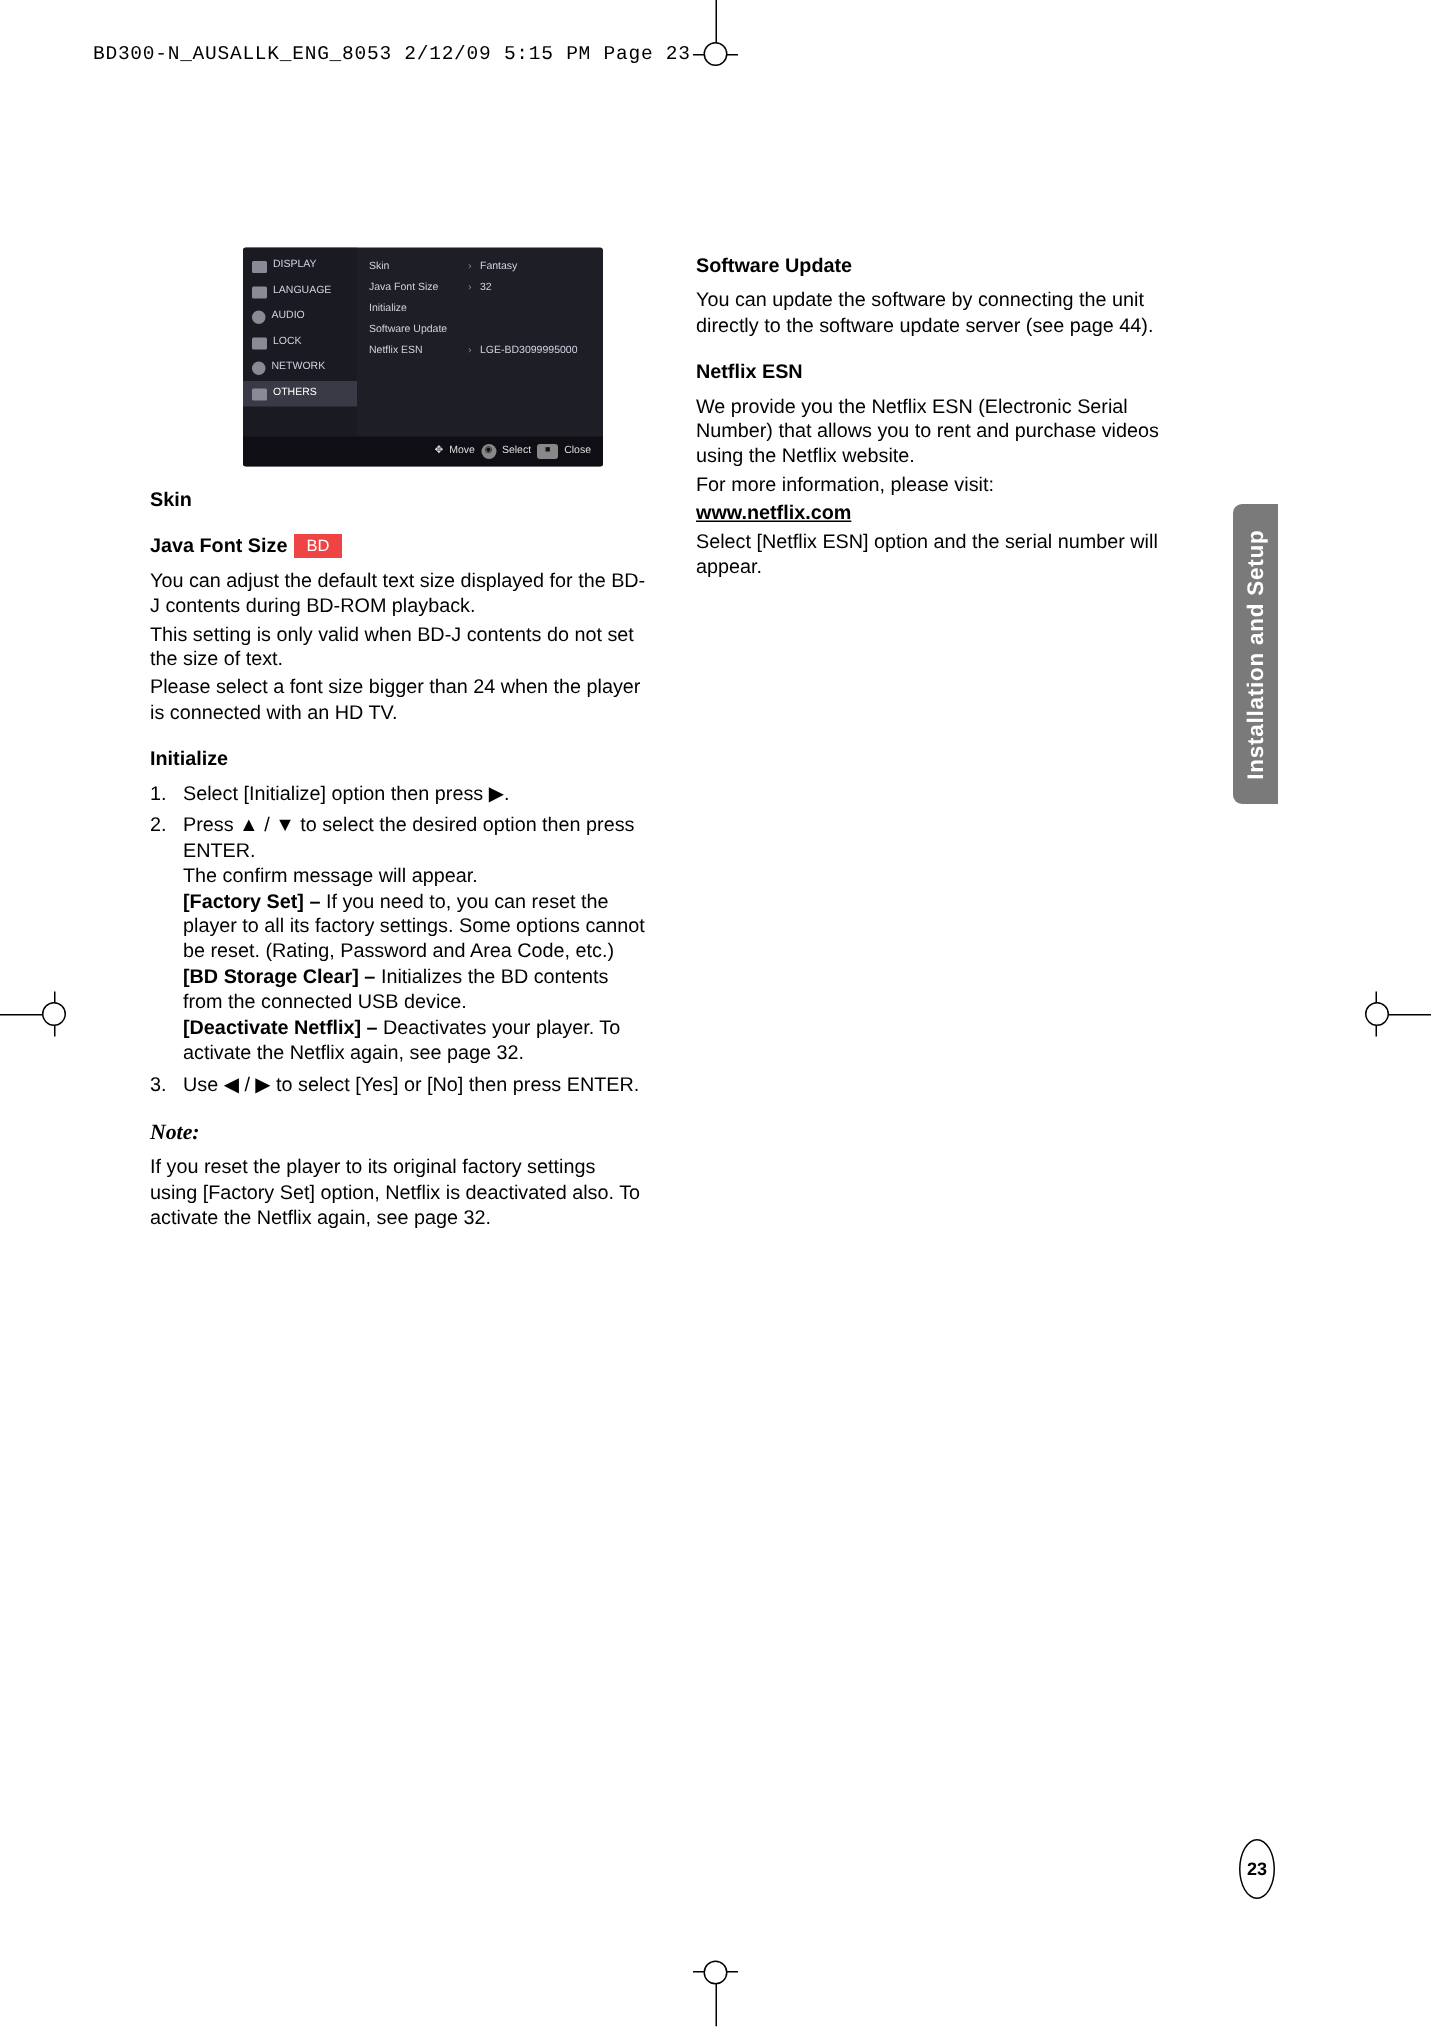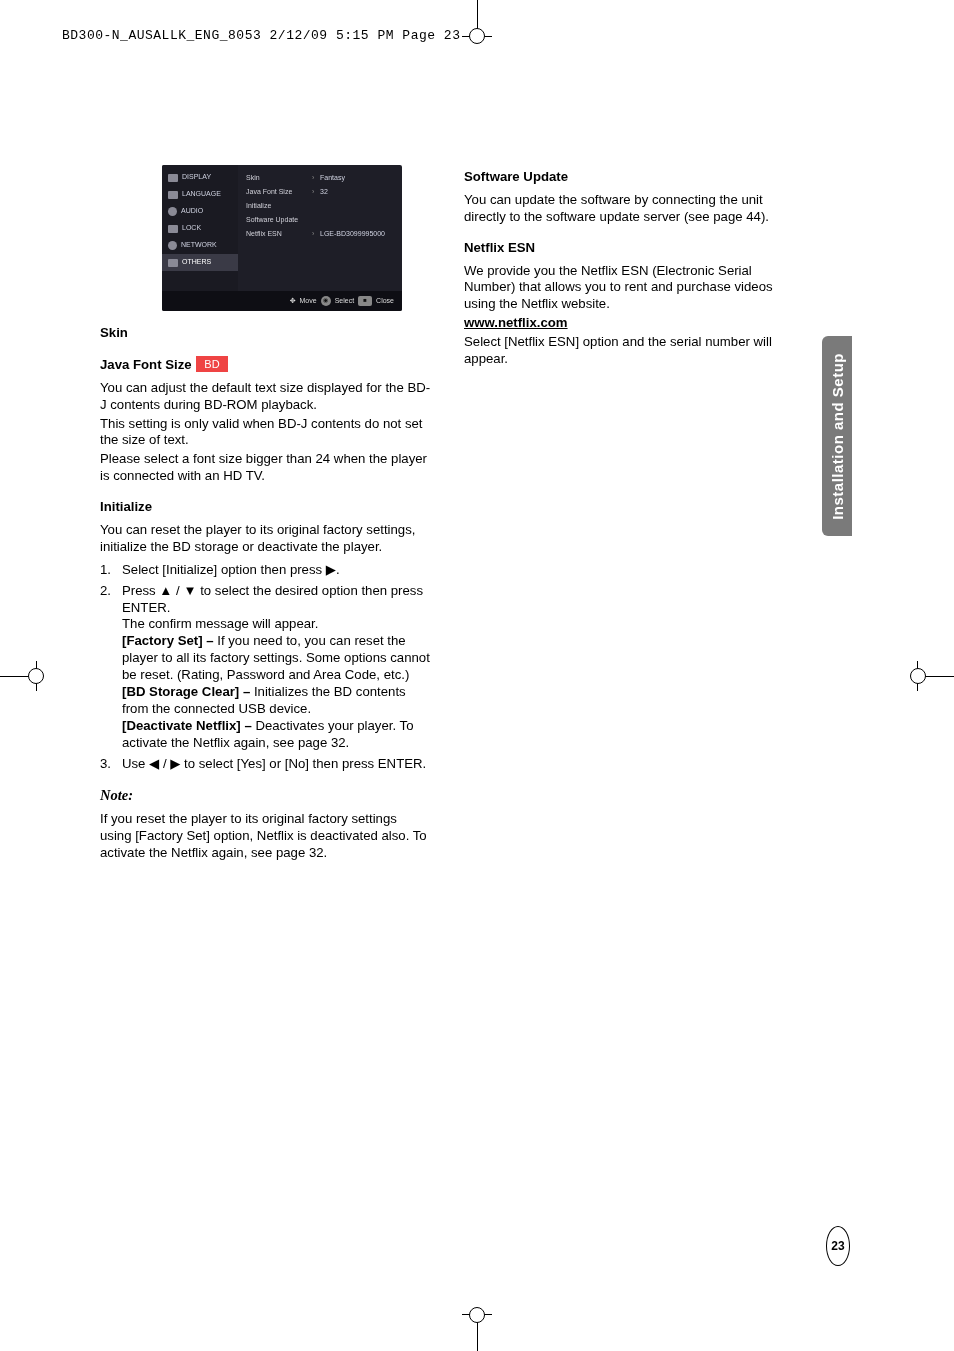--- a/index.html
+++ b/index.html
@@ -146,21 +146,20 @@
 
       <h3 class="sub">
         <span>Java Font Size</span>
         <span class="bd-badge">BD</span>
       </h3>
       <p>You can adjust the default text size displayed for the BD-J contents during BD-ROM playback.</p>
       <p>This setting is only valid when BD-J contents do not set the size of text.</p>
       <p class="block-end">Please select a font size bigger than 24 when the player is connected with an HD TV.</p>
 
       <h3 class="sub">Initialize</h3>
-      <p class="block-end">You can reset the player to its original factory settings, initialize the BD storage or deactivate the player.</p>
 
       <ol>
         <li><span class="num">1.</span><span>Select [Initialize] option then press ▶.</span></li>
         <li><span class="num">2.</span>
           <span>Press ▲ / ▼ to select the desired option then press ENTER.</span><br>
           <span>The confirm message will appear.</span><br>
           <b>[Factory Set] – </b><span>If you need to, you can reset the player to all its factory settings. Some options cannot be reset. (Rating, Password and Area Code, etc.)</span><br>
           <b>[BD Storage Clear] – </b><span>Initializes the BD contents from the connected USB device.</span><br>
           <b>[Deactivate Netflix] – </b><span>Deactivates your player. To activate the Netflix again, see page 32.</span>
         </li>
@@ -170,20 +169,21 @@
       <div class="note-h">Note:</div>
       <p>If you reset the player to its original factory settings using [Factory Set] option, Netflix is deactivated also. To activate the Netflix again, see page 32.</p>
     </div>
 
     <div class="col">
       <h3 class="sub" style="margin-top:4px">Software Update</h3>
       <p class="block-end">You can update the software by connecting the unit directly to the software update server (see page 44).</p>
 
       <h3 class="sub">Netflix ESN</h3>
       <p>We provide you the Netflix ESN (Electronic Serial Number) that allows you to rent and purchase videos using the Netflix website.</p>
+      <p>For more information, please visit:</p>
       <p><span class="link">www.netflix.com</span></p>
       <p>Select [Netflix ESN] option and the serial number will appear.</p>
     </div>
   </div>
 </div>
 
 <div class="side-tab">
     <span>Installation and Setup</span>
   </div>
 <div class="page-num">23</div>

